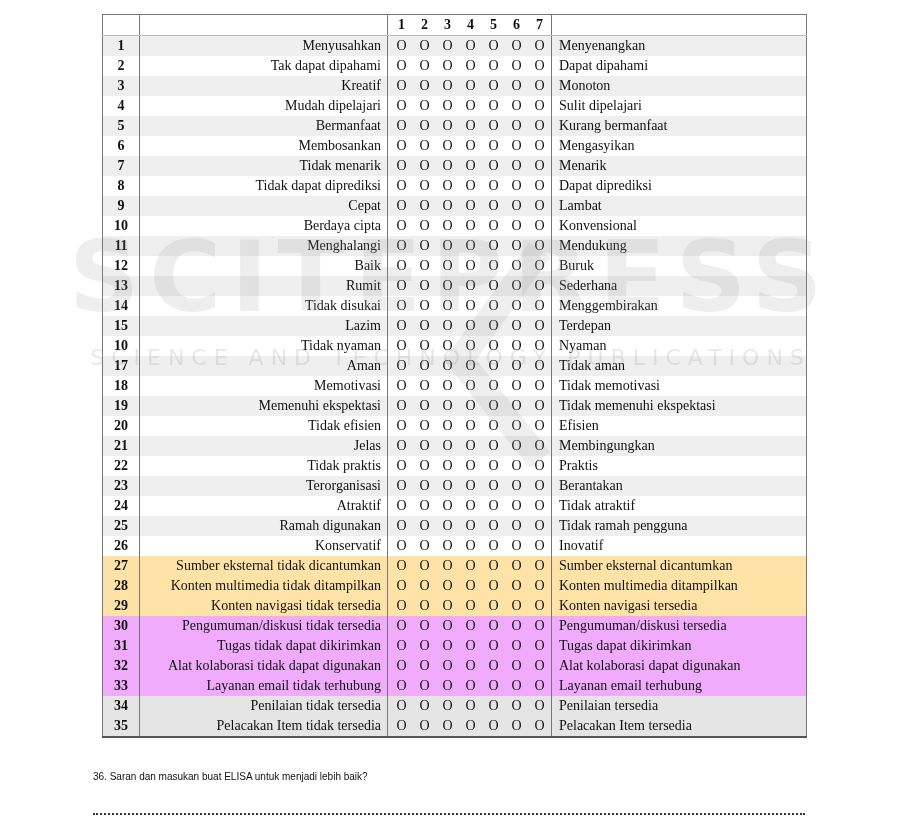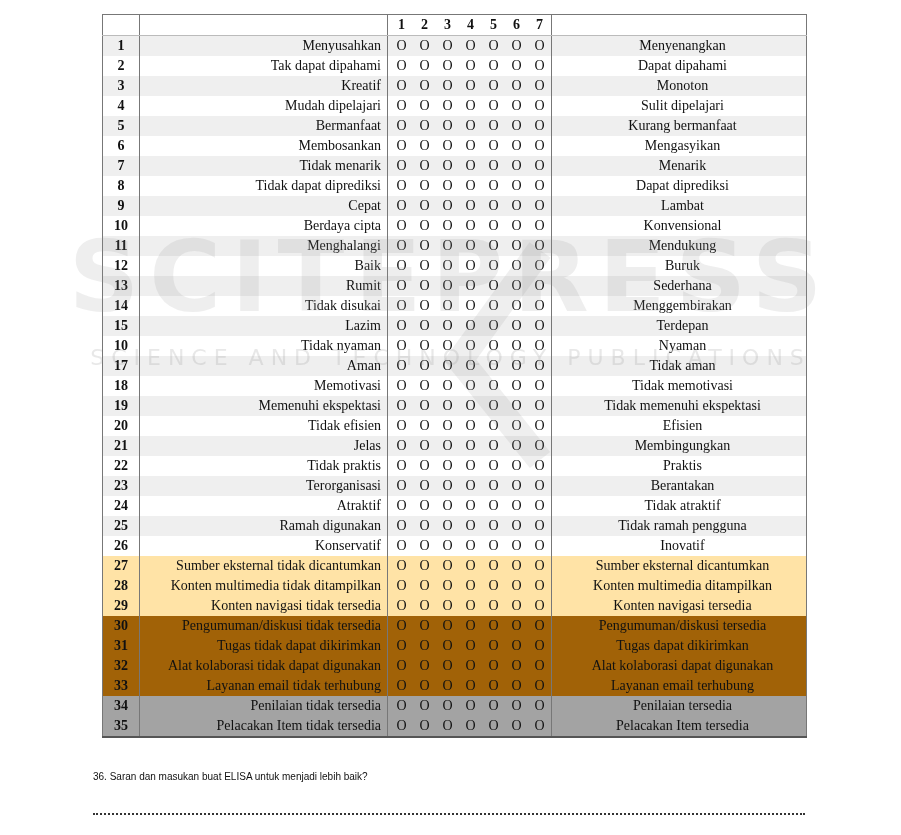--- a/index.html
+++ b/index.html
@@ -14,28 +14,28 @@
     .watermark .wm-slash { position: absolute; left: 390px; top: 240px; width: 200px; height: 230px; }
 
     table.survey { position: absolute; left: 102px; top: 14px; border-collapse: collapse;
       font-family: "Liberation Serif", serif; font-size: 14px; color: #111; z-index: 1;
       border: 1px solid #777; border-bottom: 2px solid #555; }
     table.survey td, table.survey th { padding: 0; height: 20px; line-height: 20px; white-space: nowrap; }
     .c-num { width: 36px; text-align: center; font-weight: bold; border-right: 1px solid #777; }
     .c-left { width: 241px; text-align: right; padding-right: 6px !important; border-right: 1px solid #777; }
     .c-scale { width: 23px; text-align: center; }
     .c-scale.first { padding-left: 2px !important; }
-    .c-right { width: 247px; text-align: center; padding-left: 7px !important; border-left: 1px solid #777; }
+    .c-right { width: 247px; text-align: left; padding-left: 7px !important; border-left: 1px solid #777; }
     th { font-weight: bold; }
     tr.head th { background: #fff; border-bottom: 1px solid #bbb; }
     tr.row-odd td { background: #efefef; }
     tr.row-even td { background: #ffffff; }
     tr.grp-orange td { background: #ffe3a6; }
-    tr.grp-green td { background: #a16207; }
-    tr.grp-blue td { background: #a3a3a3; }
+    tr.grp-green td { background: #f0abfc; }
+    tr.grp-blue td { background: #e5e5e5; }
 
     .question { position: absolute; left: 93px; top: 771px; font-family: "Liberation Sans", sans-serif;
       font-size: 10px; color: #111; z-index: 1; }
     .answer-line { position: absolute; left: 93px; top: 813px; width: 712px; height: 0;
       border-bottom: 2px dotted #333; z-index: 1; }
   </style>
 </head>
 <body>
 
 <table class="survey">

